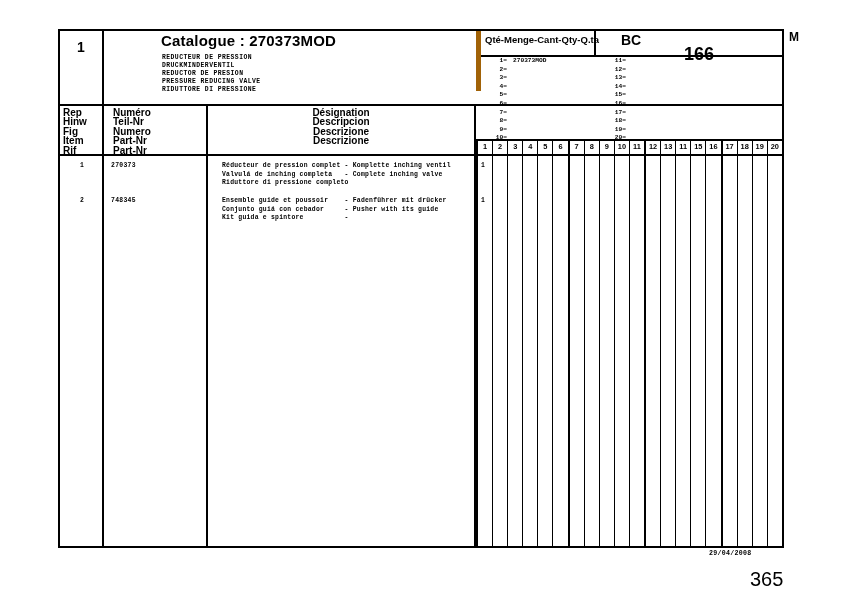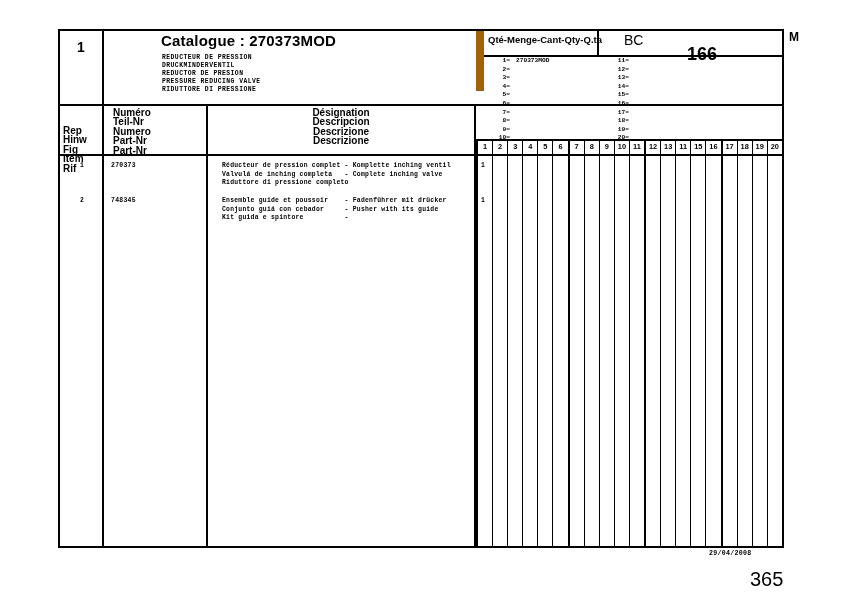--- a/index.html
+++ b/index.html
@@ -89,21 +89,21 @@
   }
   .subtitles div { white-space: nowrap; }
 
   
   .qty-header {
     position: absolute;
     left: 416px;
     top: 0;
     width: 306px;
     height: 60px;
-    border-left: 8px solid #a16207;
+    border-left: 5px solid #a16207;
     box-sizing: border-box;
   }
   .qty-head-row {
     position: absolute;
     left: 0; top: 0;
     width: 100%;
     height: 24px;
   }
   .qty-label {
     position: absolute;
@@ -119,21 +119,21 @@
     top: 0px;
     width: 2px;
     height: 24px;
     background: #000;
   }
   .bc-code {
     position: absolute;
     left: 140px;
     top: 1px;
     font-size: 14px;
-    font-weight: normal;
+    font-weight: bold;
   }
   .bc-num {
     position: absolute;
     left: 203px;
     top: 13px;
     font-size: 18px;
     font-weight: bold;
   }
   .qty-head-sep {
     position: absolute;
@@ -183,21 +183,21 @@
     border-top: 2px solid #000;
     border-bottom: 2px solid #000;
     box-sizing: border-box;
   }
   .ch-rep {
     position: absolute;
     left: 0; top: 0;
     width: 44px; height: 48px;
     border-right: 2px solid #000;
     box-sizing: border-box;
-    padding: 20px 0 0 3px;
+    padding: 2px 0 0 3px;
   }
   .ch-num {
     position: absolute;
     left: 44px; top: 0;
     width: 104px; height: 48px;
     border-right: 2px solid #000;
     box-sizing: border-box;
     padding: 2px 4px 0 9px;
   }
   .ch-des {

